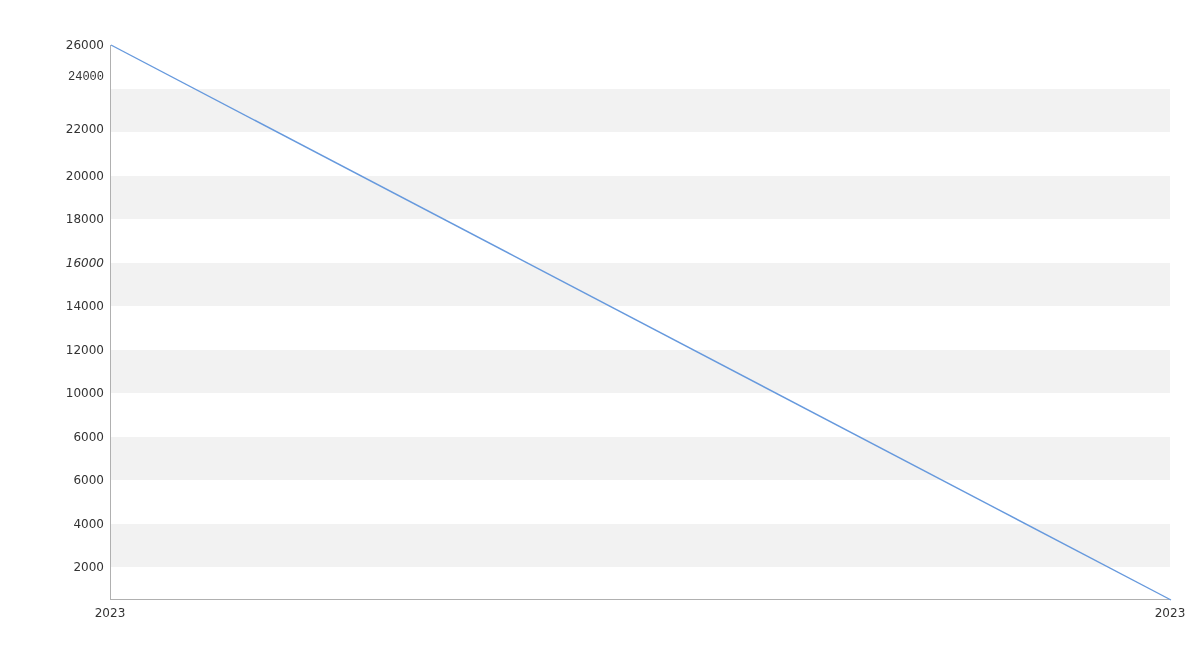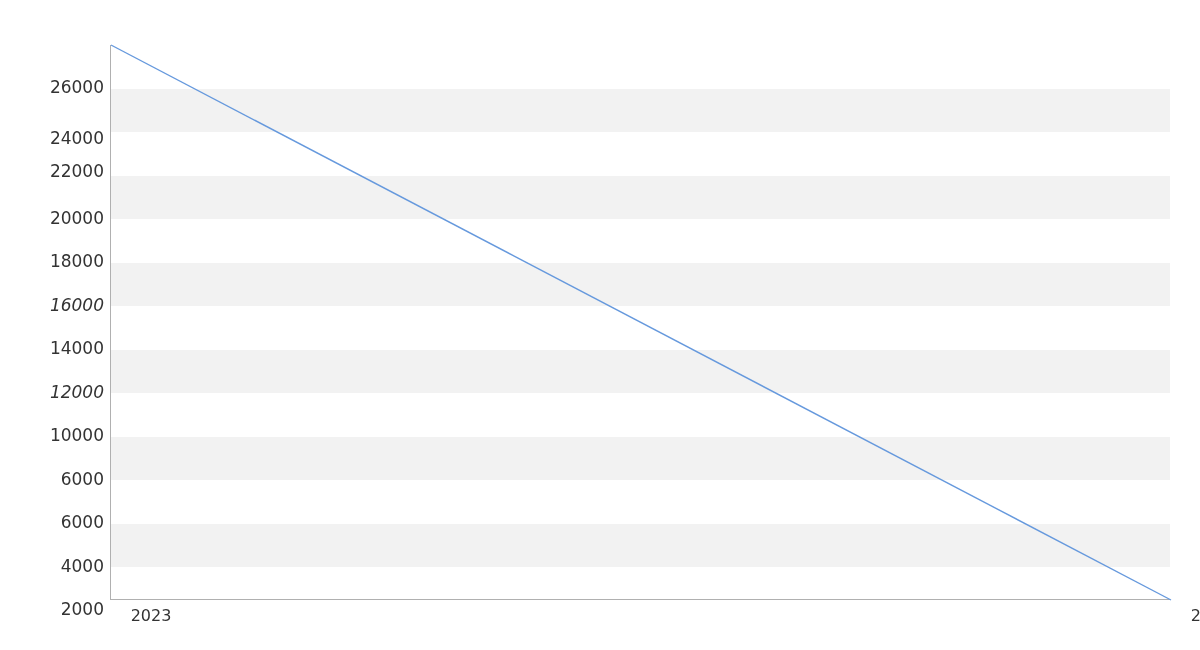--- a/index.html
+++ b/index.html
@@ -41,31 +41,29 @@
     left: 0;
     width: 100%;
     background: #f2f2f2;
   }
   .ytick {
     position: absolute;
     right: 1096px; 
     transform: translateY(-50%);
     text-align: right;
     width: 80px;
-    font-size: 17px;
+    font-size: 12px;
     color: #333;
-    margin-top: 42px;
   }
   .xtick {
     position: absolute;
     top: 606px;
     transform: translateX(-50%);
-    font-size: 16px;
+    font-size: 12px;
     color: #333;
-    margin-left: 41px;
   }
   svg.line-layer {
     position: absolute;
     left: 0;
     top: 0;
     width: 100%;
     height: 100%;
     overflow: visible;
   }
 </style>
@@ -82,23 +80,23 @@
       <div class="band" style="top: 43.5294px; height: 43.5294px;"></div>
       <svg class="line-layer" id="line-layer">
         <polyline points="0,0 1060,555" fill="none" stroke="#6699dd" stroke-width="1.4"></polyline>
       </svg>
   </div>
 <div class="ytick" style="top: 567.353px;">2000</div>
     <div class="ytick" style="top: 523.824px;">4000</div>
     <div class="ytick" style="top: 480.294px;">6000</div>
     <div class="ytick" style="top: 436.765px;">6000</div>
     <div class="ytick" style="top: 393.235px;">10000</div>
-    <div class="ytick" style="top: 349.706px; font-style: italic;">12000</div>
+    <div class="ytick" style="top: 349.706px;">12000</div>
     <div class="ytick" style="top: 306.176px;">14000</div>
     <div class="ytick" style="top: 262.647px; font-style: italic;">16000</div>
     <div class="ytick" style="top: 219.118px;">18000</div>
     <div class="ytick" style="top: 175.588px;">20000</div>
     <div class="ytick" style="top: 129px;">22000</div>
-    <div class="ytick" style="top: 96px;">24000</div>
+    <div class="ytick" style="top: 77px; font-family: Liberation Mono, monospace;">24000</div>
     <div class="ytick" style="top: 45px;">26000</div>
     <div class="xtick" style="left: 110px;">2023</div>
     <div class="xtick" style="left: 1170px;">2023</div>
   </div>
 
 </body></html>

